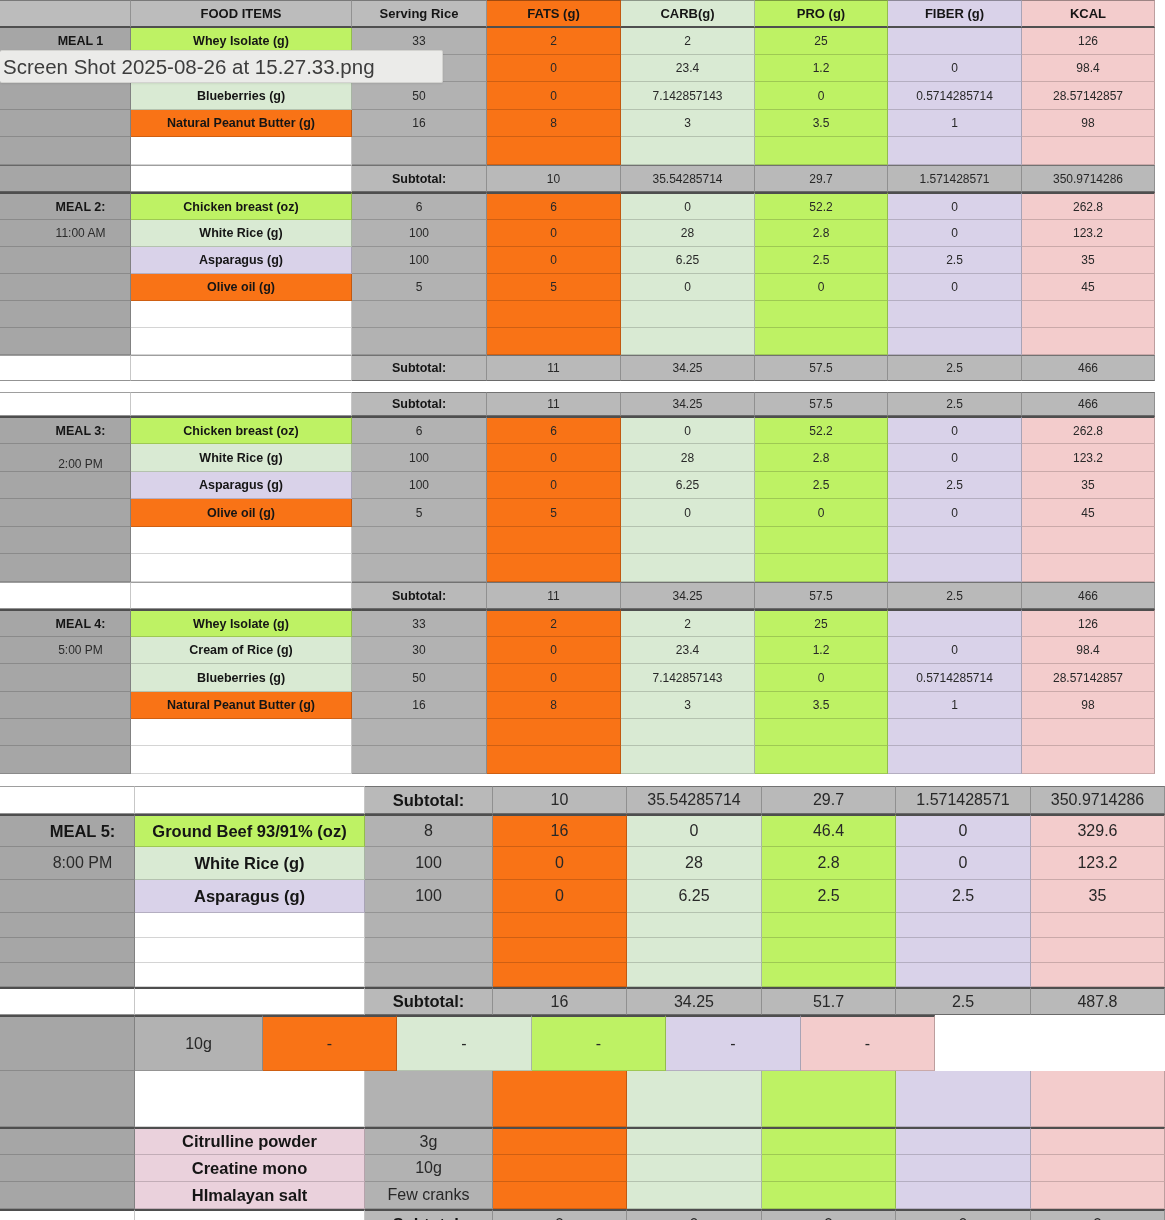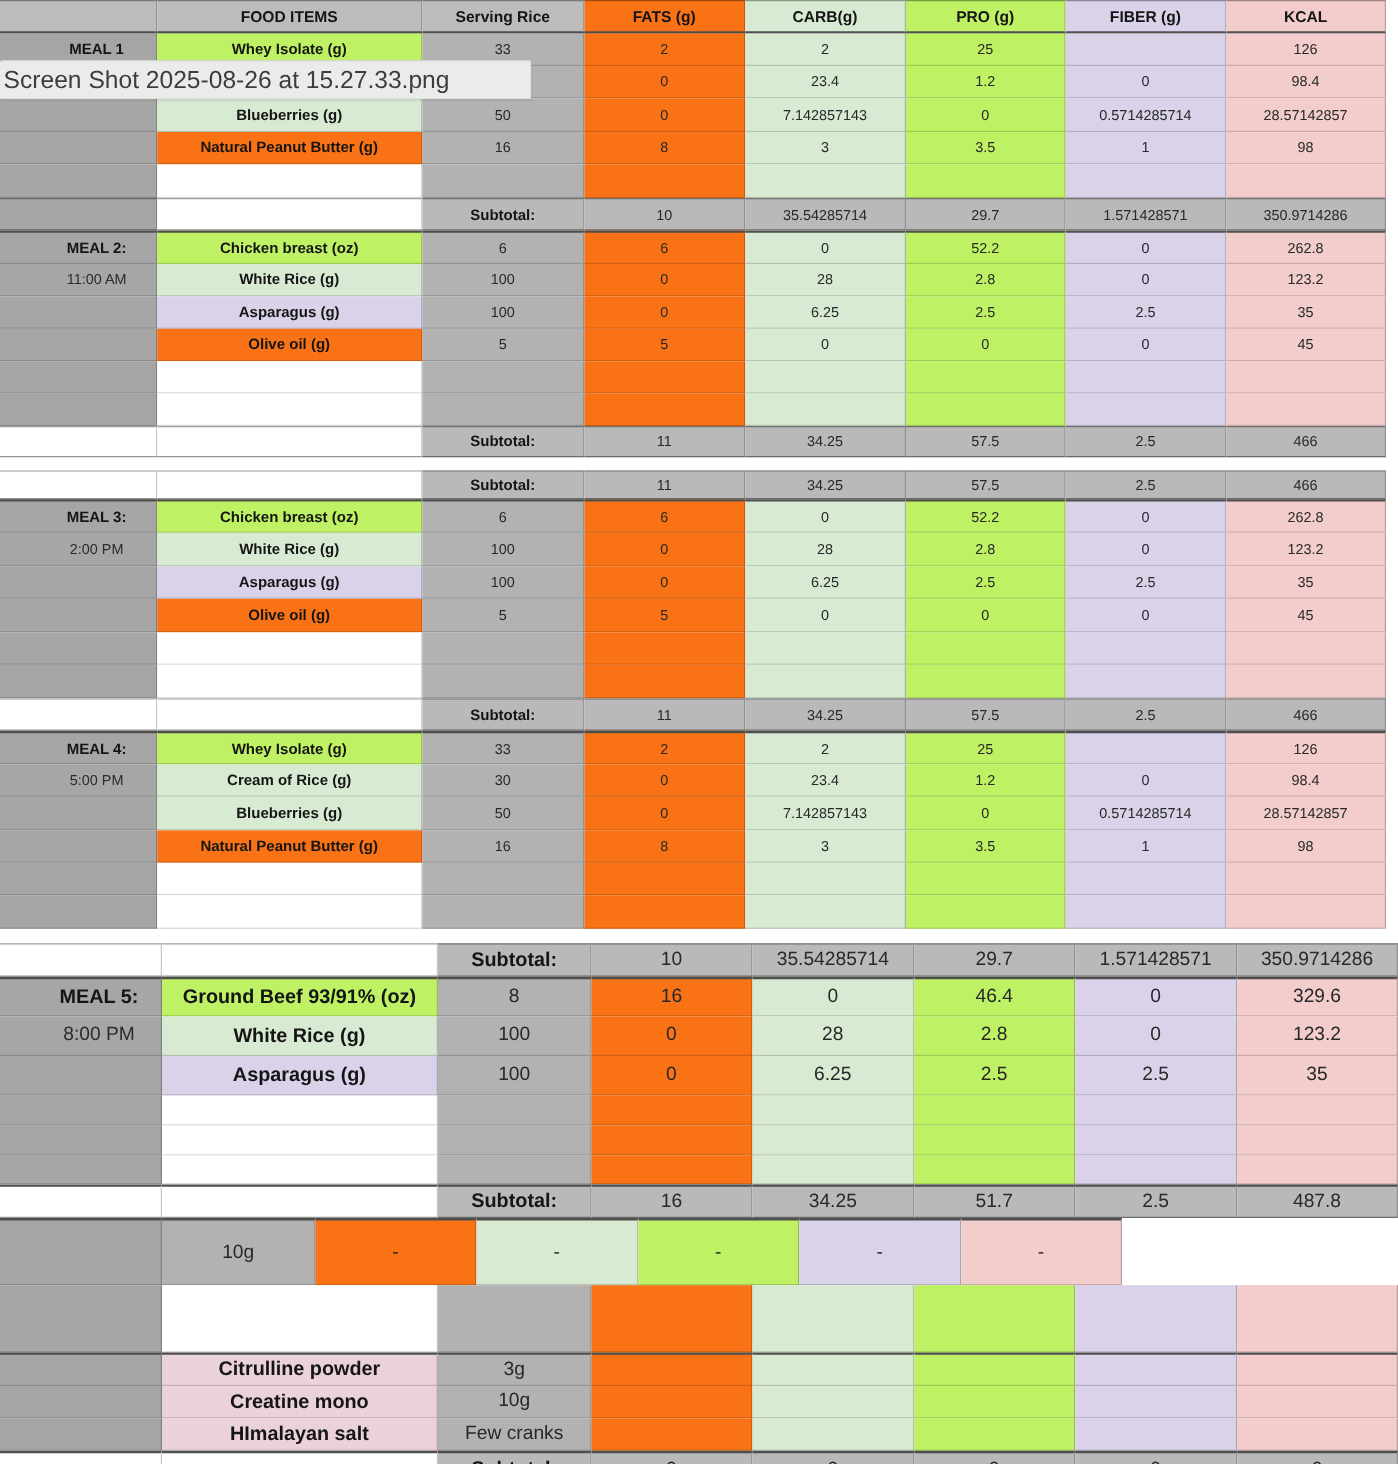--- a/index.html
+++ b/index.html
@@ -471,21 +471,21 @@
           <span class="tx">52.2</span>
         </div>
         <div class="c bg-purple num" style="width: 134px;">
           <span class="tx">0</span>
         </div>
         <div class="c bg-pink num" style="width: 133px;">
           <span class="tx">262.8</span>
         </div>
       </div>
       <div class="row t-item" style="height: 28px;">
-        <div class="c bg-gray time" style="width: 131px;">
+        <div class="c bg-gray time" style="width: 131px; align-items: flex-end;">
           <span class="tx">2:00 PM</span>
         </div>
         <div class="c bg-green lbl" style="width: 221px;">
           <span class="tx">White Rice  (g)</span>
         </div>
         <div class="c bg-serv num" style="width: 135px;">
           <span class="tx">100</span>
         </div>
         <div class="c bg-cream num" style="width: 134px;">
           <span class="tx">0</span>

